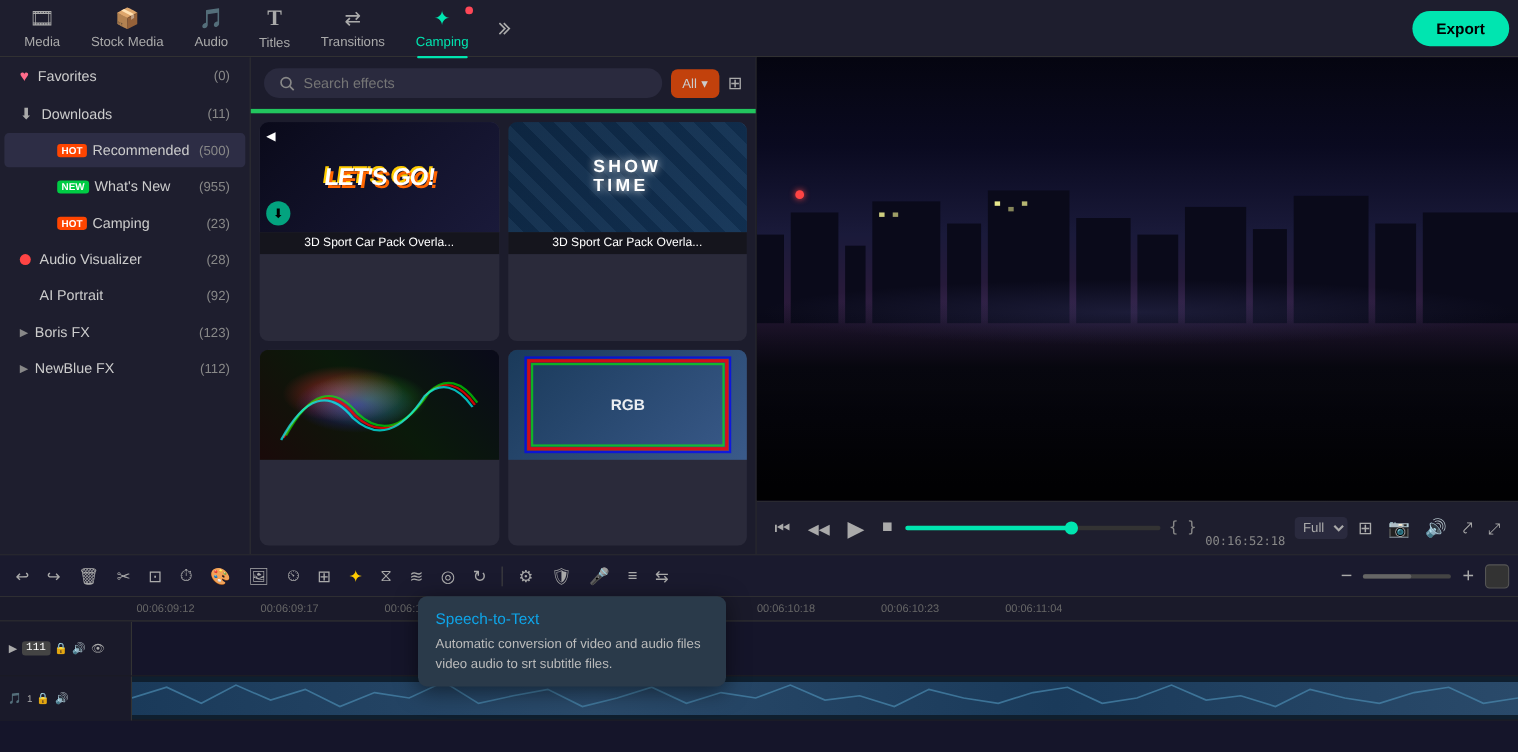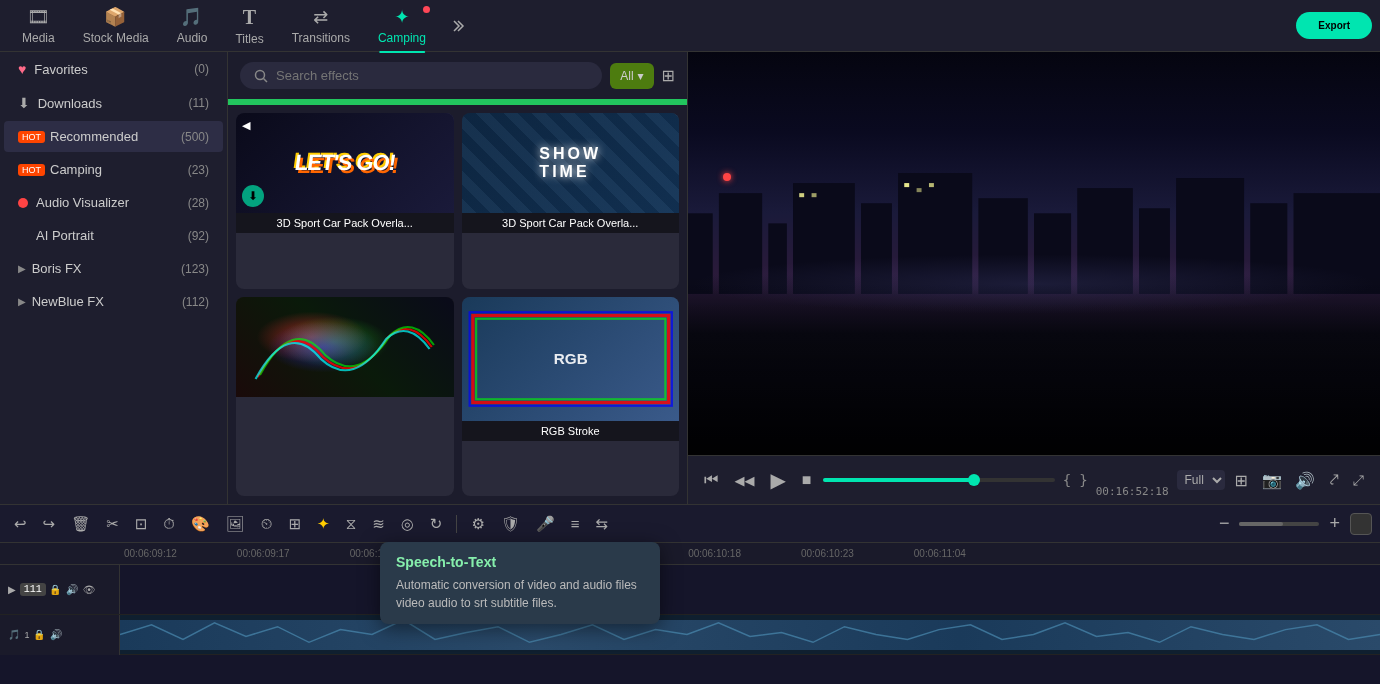--- a/index.html
+++ b/index.html
@@ -68,21 +68,21 @@
       cursor: pointer;
       padding: 0 8px;
     }
     .export-btn {
       margin-left: auto;
       background: #00e5b0;
       color: #000;
       border: none;
       border-radius: 20px;
       padding: 8px 22px;
-      font-size: 10px;
+      font-size: 14px;
       font-weight: 600;
       cursor: pointer;
     }
 
     
     .main-area {
       display: flex;
       flex: 1;
       overflow: hidden;
     }
@@ -114,22 +114,23 @@
       font-size: 13px;
     }
     .sidebar-item-count {
       color: #888;
       font-size: 12px;
     }
     .badge {
       font-size: 9px;
       padding: 1px 4px;
       border-radius: 3px;
-      font-weight: normal;
+      font-weight: bold;
       margin-right: 5px;
+      margin-left: 34px;
     }
     .badge-hot { background: #ff4500; color: #fff; }
     .badge-new { background: #00cc44; color: #fff; }
     .dot-red {
       width: 10px;
       height: 10px;
       background: #ff4444;
       border-radius: 50%;
       margin-right: 8px;
       flex-shrink: 0;
@@ -147,21 +148,21 @@
       border-right: 1px solid #333;
       display: flex;
       flex-direction: column;
       flex-shrink: 0;
     }
     .search-bar {
       display: flex;
       align-items: center;
       padding: 10px 12px;
       gap: 8px;
-      border-bottom: 6px solid #22c55e;
+      border-bottom: 4px solid #22c55e;
     }
     .search-input-wrap {
       flex: 1;
       display: flex;
       align-items: center;
       background: #2a2a3e;
       border-radius: 20px;
       padding: 6px 14px;
       gap: 8px;
     }
@@ -170,21 +171,21 @@
       border: none;
       outline: none;
       color: #aaa;
       font-size: 13px;
       flex: 1;
     }
     .filter-btn {
       display: flex;
       align-items: center;
       gap: 4px;
-      background: #4d7c0f;
+      background: #c2410c;
       border: none;
       border-radius: 6px;
       color: #ccc;
       padding: 6px 10px;
       cursor: pointer;
       font-size: 12px;
     }
     .grid-icon-btn {
       background: transparent;
       border: none;
@@ -444,22 +445,22 @@
       border-radius: 8px;
       padding: 12px 16px;
       max-width: 280px;
       z-index: 100;
       bottom: 60px;
       left: 380px;
       box-shadow: 0 4px 20px rgba(0,0,0,0.5);
     }
     .tooltip-title {
       font-size: 14px;
-      font-weight: 700;
-      color: #86efac;
+      font-weight: 400;
+      color: #0ea5e9;
       margin-bottom: 6px;
     }
     .tooltip-body {
       font-size: 12px;
       color: #bbb;
       line-height: 1.5;
     }
 
     
     .chromatic-thumb {
@@ -497,21 +498,21 @@
       position: absolute;
       width: 60%;
       height: 60%;
       background: radial-gradient(ellipse, rgba(50,50,255,0.5), transparent 60%);
       top: 20%;
       left: 10%;
       border-radius: 50%;
     }
     .rgb-stroke-thumb {
       width: 100%;
-      height: 124px;
+      height: 100px;
       background: linear-gradient(135deg, #1a3a5a, #3a5a8a);
       position: relative;
       overflow: hidden;
       display: flex;
       align-items: center;
       justify-content: center;
     }
 
     .fullscreen-btn { font-size: 14px; }
 
@@ -573,20 +574,25 @@
       <span class="sidebar-item-label">Downloads</span>
       <span class="sidebar-item-count">(11)</span>
     </div>
 
     <div class="sidebar-item active">
       <span class="badge badge-hot">HOT</span>
       <span class="sidebar-item-label">Recommended</span>
       <span class="sidebar-item-count">(500)</span>
     </div>
 
+    <div class="sidebar-item">
+      <span class="badge badge-new">NEW</span>
+      <span class="sidebar-item-label">What's New</span>
+      <span class="sidebar-item-count">(955)</span>
+    </div>
 
     <div class="sidebar-item">
       <span class="badge badge-hot">HOT</span>
       <span class="sidebar-item-label">Camping</span>
       <span class="sidebar-item-count">(23)</span>
     </div>
 
     <div class="sidebar-item">
       <span class="dot-red"></span>
       <span class="sidebar-item-label">Audio Visualizer</span>
@@ -664,21 +670,20 @@
 
       <div class="effect-card">
         <div class="rgb-stroke-thumb">
           <svg style="position:absolute;inset:0;width:100%;height:100%;" viewBox="0 0 200 100">
             <rect x="10" y="10" width="180" height="80" fill="none" stroke="red" stroke-width="3" opacity="0.8"></rect>
             <rect x="13" y="13" width="174" height="74" fill="none" stroke="lime" stroke-width="2" opacity="0.6"></rect>
             <rect x="7" y="7" width="186" height="86" fill="none" stroke="blue" stroke-width="2" opacity="0.7"></rect>
             <text x="100" y="55" text-anchor="middle" fill="#fff" font-size="14" font-weight="bold" opacity="0.9">RGB</text>
           </svg>
         </div>
-        <div class="effect-label">RGB Stroke</div>
       </div>
     </div>
   </div>
 
   <div class="video-area">
     <div class="video-preview">
       <div class="video-bg">
 
         <div style="position:absolute;inset:0;background:linear-gradient(180deg,#050510 0%,#0a0a20 20%,#1a1a3a 40%,#2a1a3a 55%,#0a0a15 70%,#050510 100%);"></div>
 

